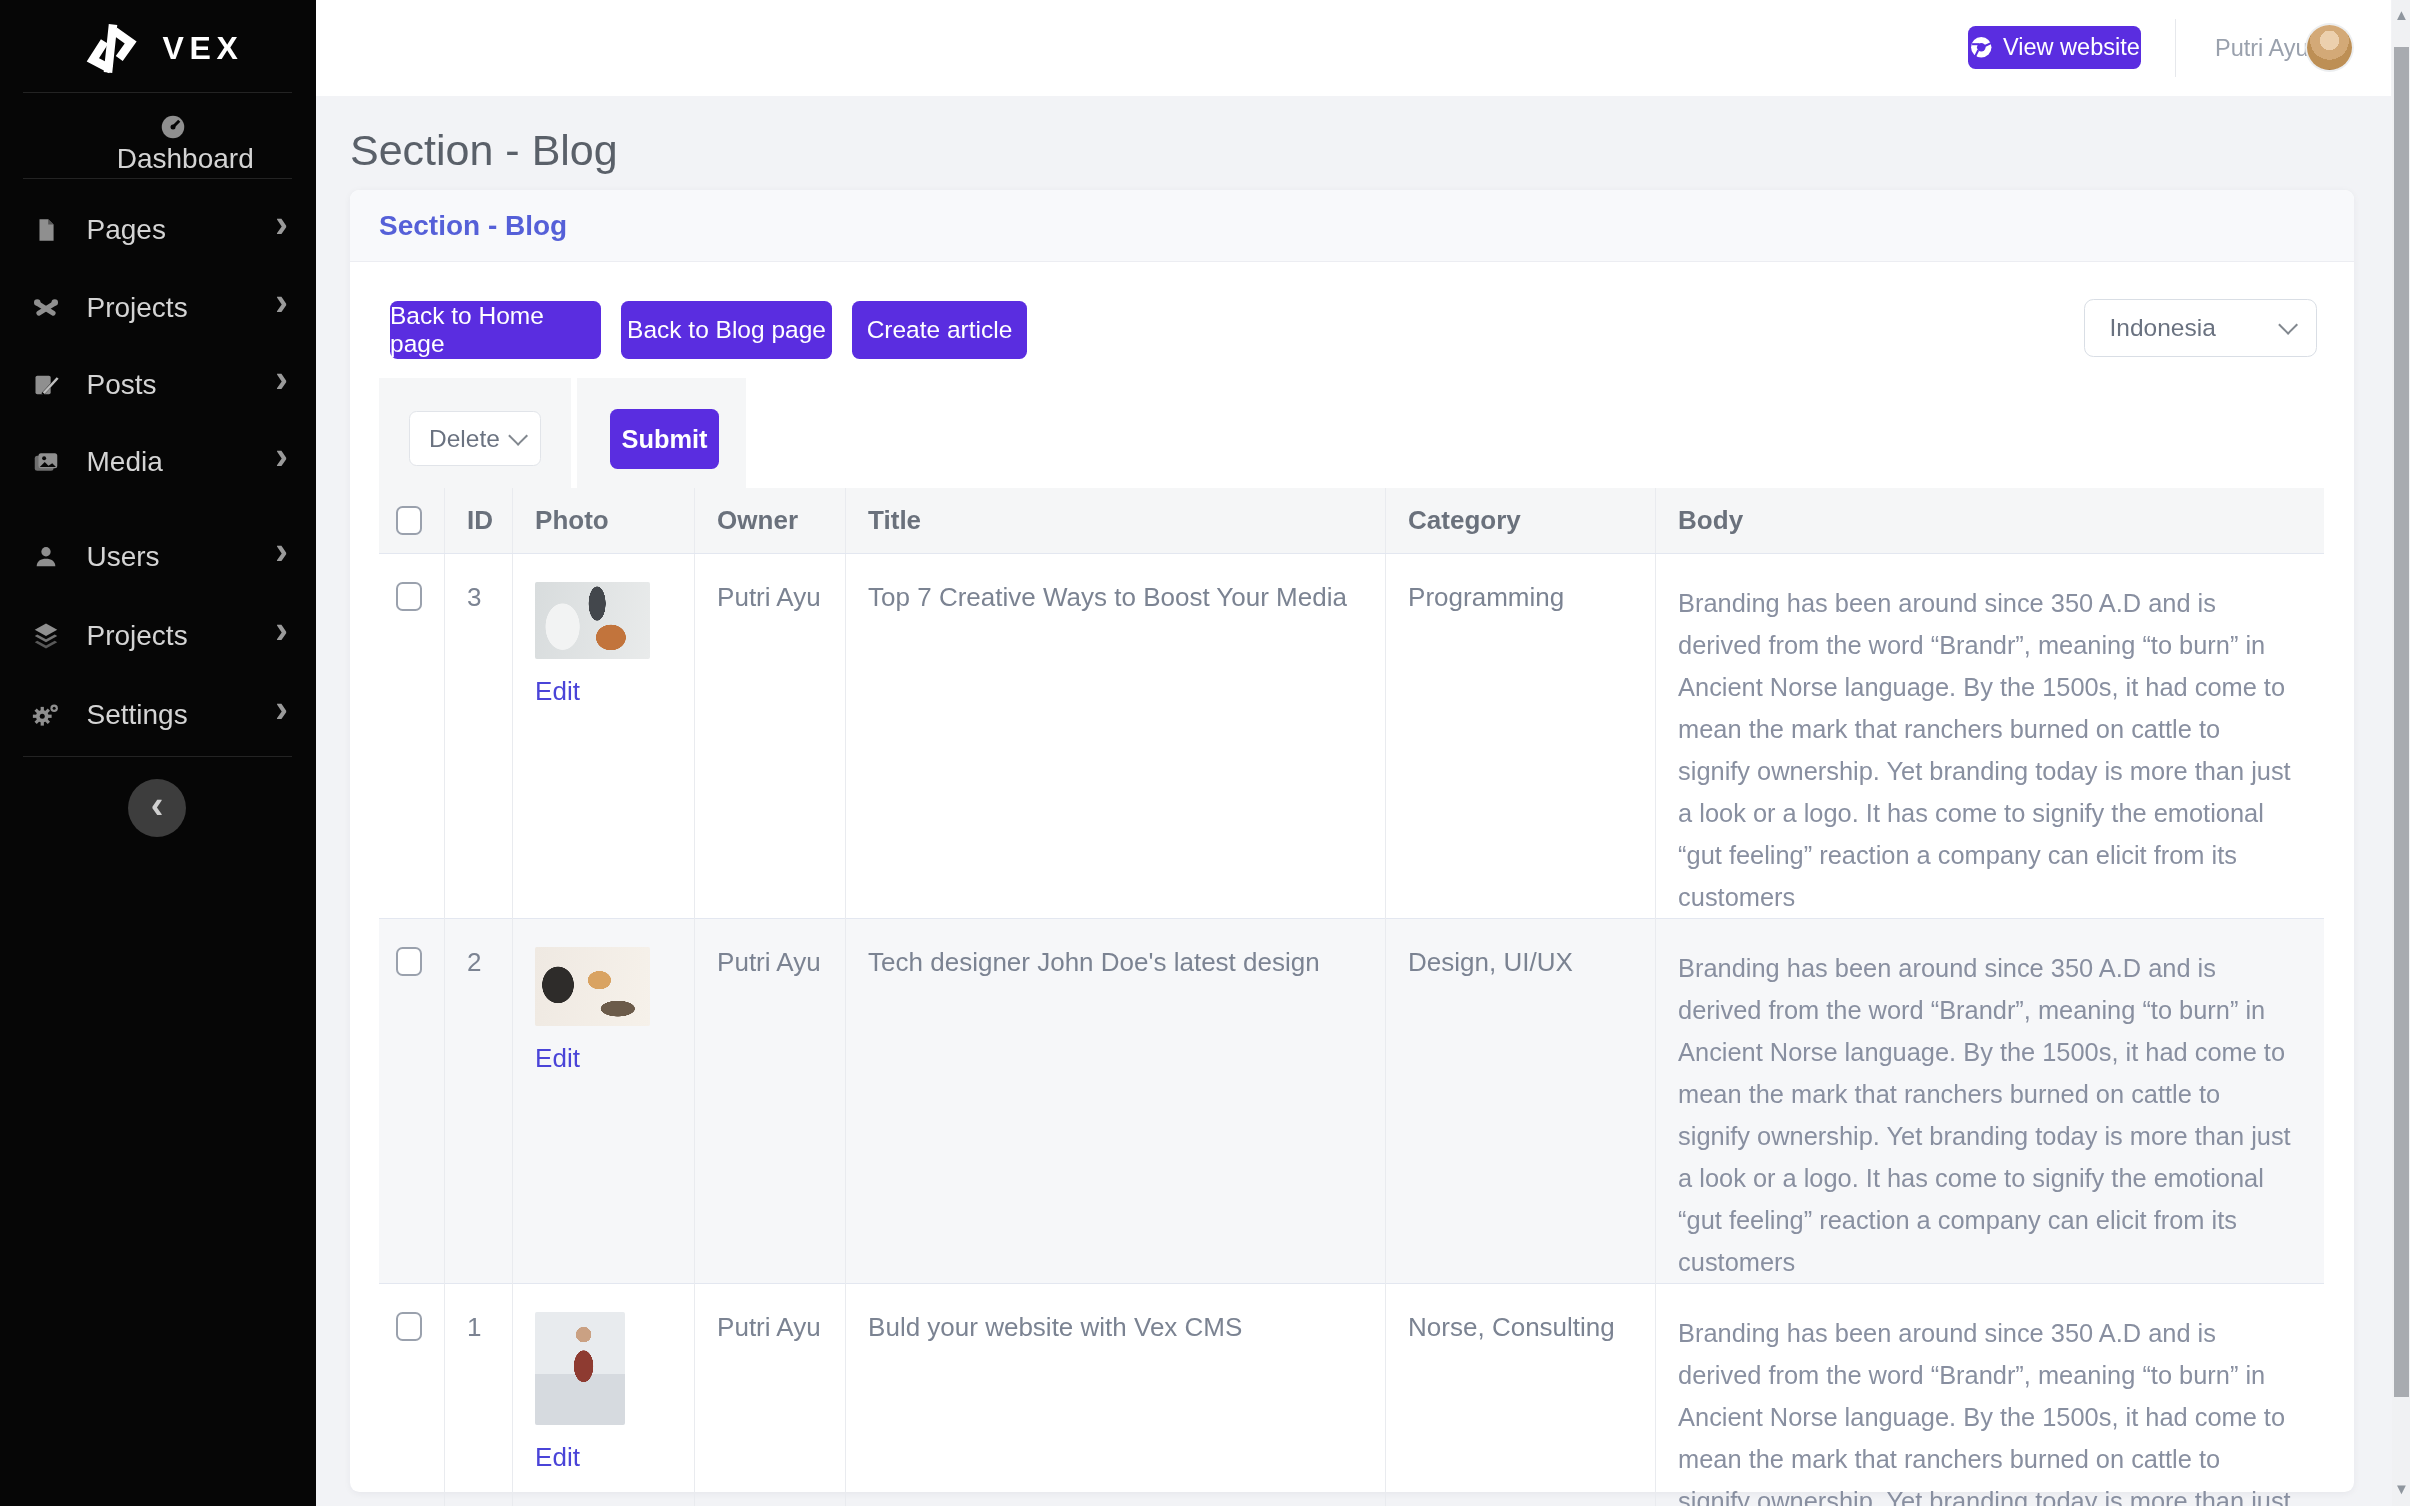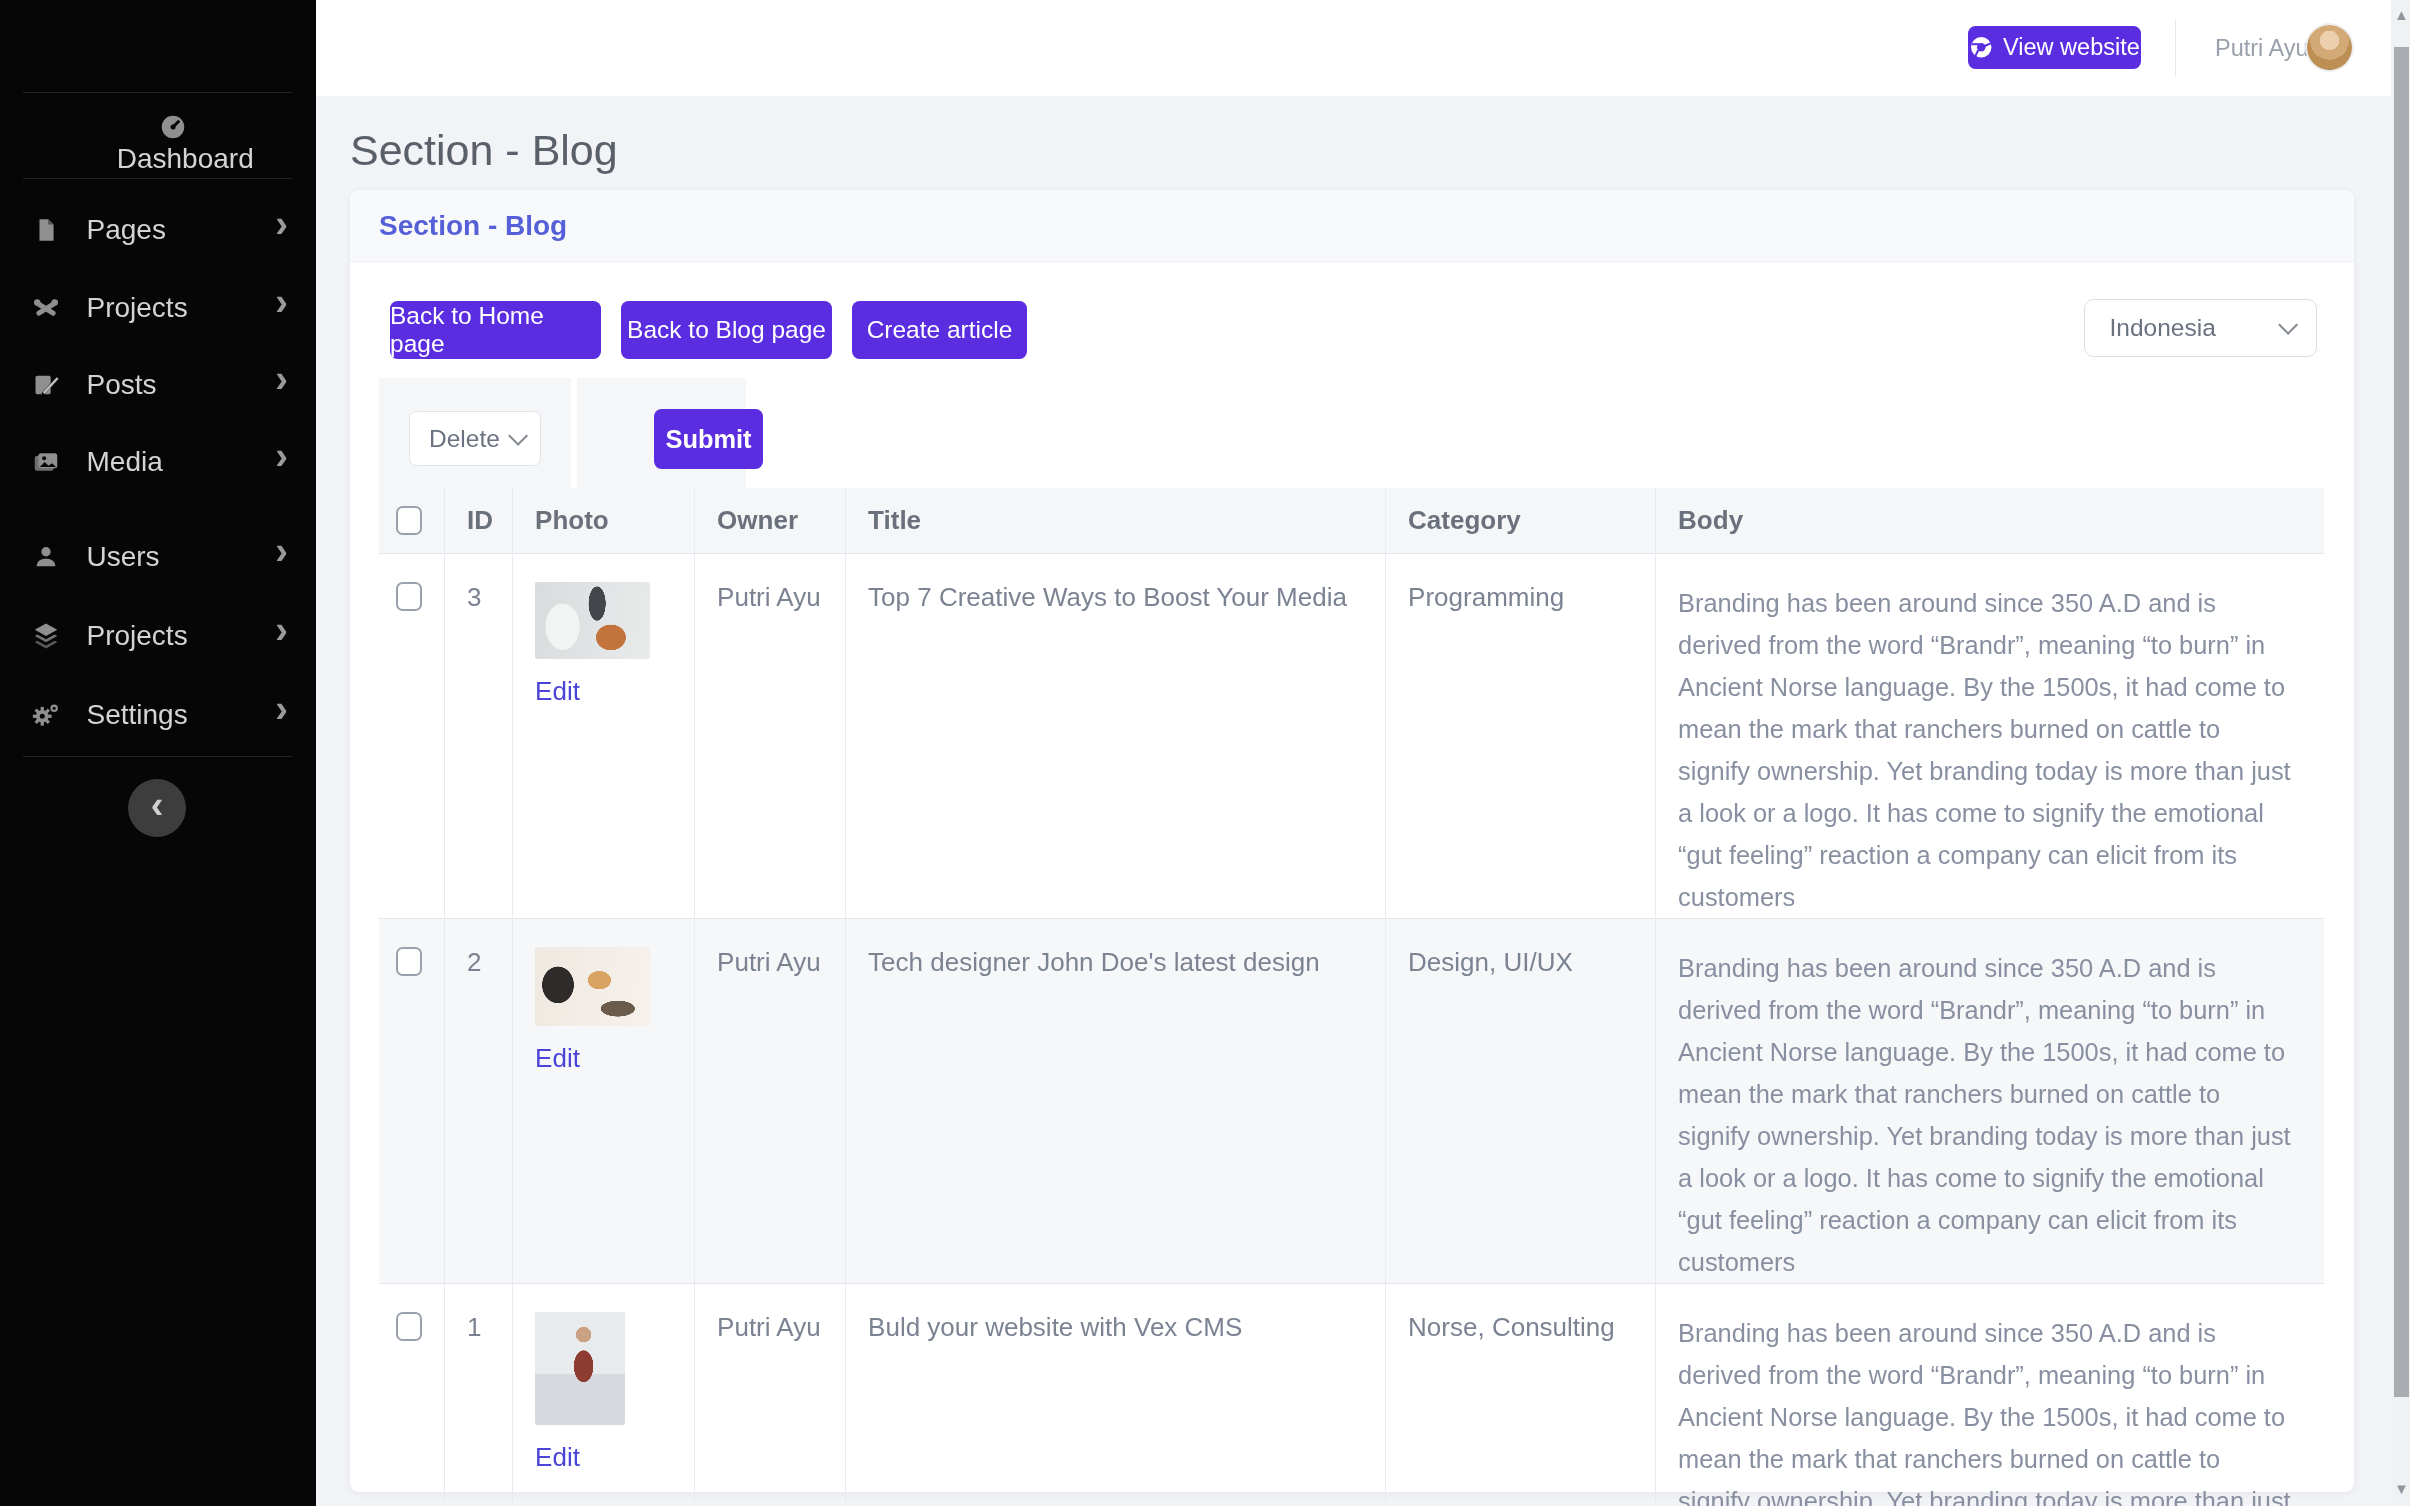--- a/index.html
+++ b/index.html
@@ -41,21 +41,21 @@
   .pbtn{position:absolute;top:111px;height:58px;background:#5a2de0;border-radius:7.5px;color:#fff;font-size:24.5px;display:flex;align-items:center;justify-content:center;cursor:pointer;}
   .b1{left:40px;width:211px;} .b2{left:271px;width:211px;} .b3{left:502px;width:175px;}
 
   .select{box-sizing:border-box;background:#fff;display:flex;align-items:center;justify-content:space-between;cursor:pointer;color:#6a7280;font-size:24.5px;}
   .lang-select{position:absolute;left:1734px;top:109px;width:233px;height:58px;border:1.9px solid #d9dee5;border-radius:9.4px;padding:0 21px 0 24.5px;}
   .chev-down{width:12.2px;height:12.2px;border-right:2.8px solid #82888f;border-bottom:2.8px solid #82888f;transform:rotate(45deg);margin-top:-5.6px;}
 
   .bulk-cell{position:absolute;top:188px;height:110px;background:#f5f6f7;}
   .bc1{left:29px;width:192px;} .bc2{left:227px;width:169px;}
   .del-select{position:absolute;left:59px;top:221px;width:132px;height:55px;border:1.9px solid #e1e4e9;border-radius:7.5px;padding:0 15px 0 19px;}
-  .submit-btn{position:absolute;left:260px;top:219px;width:109px;height:60px;background:#5a2de0;border-radius:7.5px;color:#fff;font-size:25.4px;font-weight:600;display:flex;align-items:center;justify-content:center;cursor:pointer;margin-left:44px;}
+  .submit-btn{position:absolute;left:260px;top:219px;width:109px;height:60px;background:#5a2de0;border-radius:7.5px;color:#fff;font-size:25.4px;font-weight:600;display:flex;align-items:center;justify-content:center;cursor:pointer;}
 
   
   #grid{position:absolute;left:29px;top:298px;width:1944px;border-collapse:collapse;table-layout:fixed;}
   #grid th,#grid td{border-left:0.9px solid #e9ebef;box-sizing:border-box;font-weight:normal;text-align:left;}
   #grid th:first-child,#grid td:first-child{border-left:none;}
   #grid thead th{height:65px;background:#f5f6f7;color:#6a717c;font-size:26px;font-weight:700;vertical-align:middle;padding-left:22.6px;border-bottom:1.9px solid #e3e7f0;}
   #grid tfoot td{height:69px;background:#f5f6f7;color:#6a717c;font-size:26px;font-weight:700;vertical-align:middle;padding-left:22.6px;border-top:1.9px solid #e3e7f0;}
   #grid tbody td{height:272px;vertical-align:top;padding:28px 22.6px 0 22.6px;color:#7b8392;font-size:26px;}
   #grid tbody tr{border-bottom:1.9px solid #e3e7f0;}
   #grid tbody tr.alt{background:#f6f7f9;}
@@ -80,20 +80,32 @@
       linear-gradient(to bottom,#e8ebee 0 55%,#d6dadf 55% 100%);}
 
   svg{display:block;}
 </style>
 </head>
 <body>
 
 <div id="app">
 
   <div id="sidebar">
+    <div class="brand">
+      <span>
+        <svg width="55" height="55" viewBox="0 0 58 58">
+          <g stroke="#ffffff" stroke-width="9" fill="none" stroke-linecap="square">
+            <polyline points="22,26 10,40 24,50" transform="rotate(-8 17 38)"></polyline>
+            <line x1="29" y1="8" x2="29" y2="50" transform="rotate(6 29 29)"></line>
+            <polyline points="36,14 50,22 42,36" transform="rotate(6 43 25)"></polyline>
+          </g>
+        </svg>
+      </span>
+      <span class="brand-text">VEX</span>
+    </div>
     <div class="sdiv" style="top:92px;"></div>
 
     <div class="sitem" style="top:111px;flex-direction:column;">
       <span class="ic">
         <svg width="30" height="30" viewBox="0 0 24 24">
             <circle cx="12" cy="12" r="9" fill="#8f8f8f"></circle>
             <line x1="12" y1="12" x2="17" y2="7" stroke="#060606" stroke-width="2.4"></line>
             <circle cx="12" cy="12" r="2" fill="#060606"></circle>
           </svg>
       </span>

